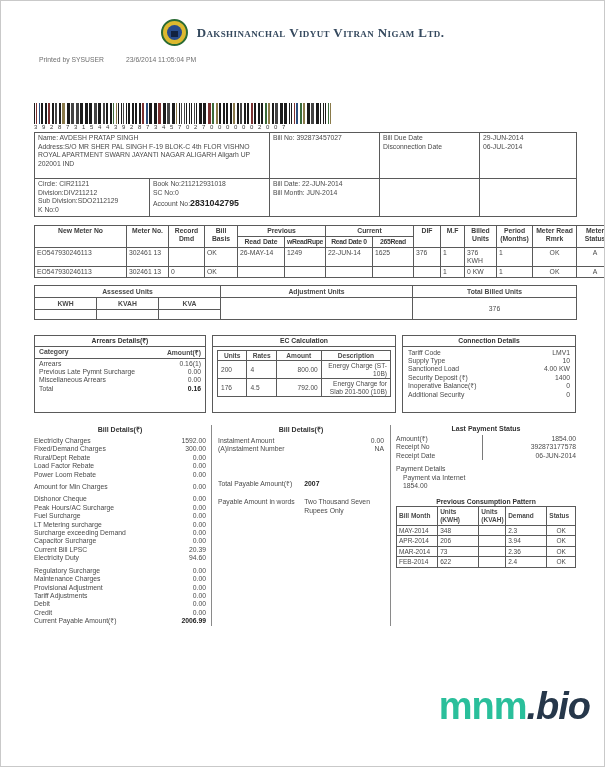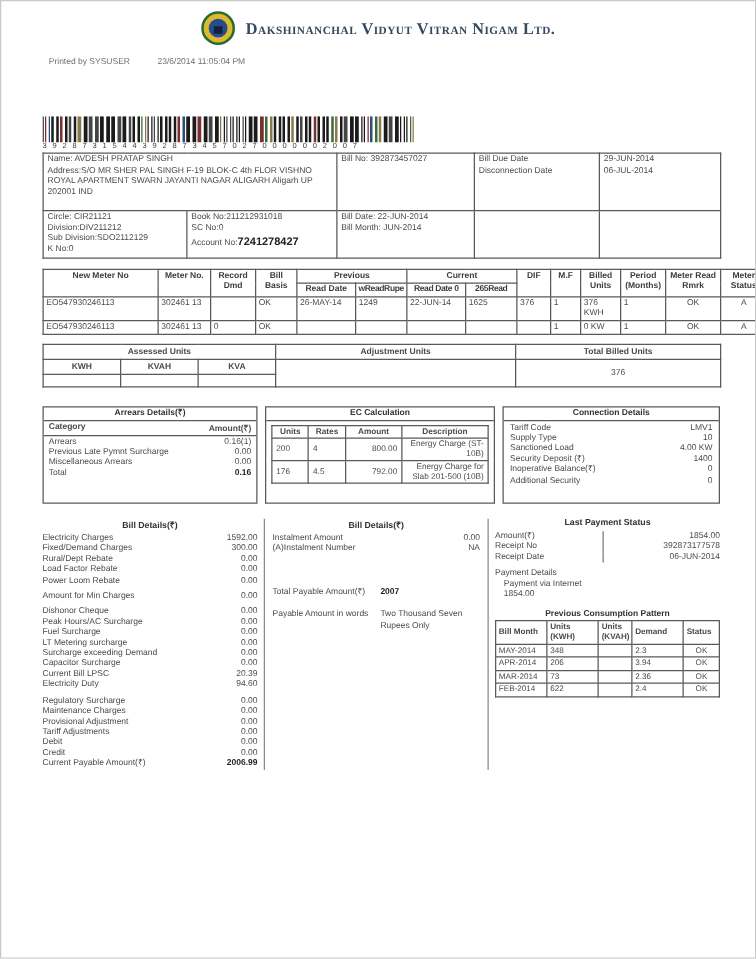--- a/index.html
+++ b/index.html
@@ -1,21 +1,21 @@
 <!DOCTYPE html>
 <html><head>
 <meta charset="utf-8">
 <style>
   * { margin:0; padding:0; box-sizing:border-box; }
   html,body { background:#fff; }
   body { font-family:"Liberation Sans", sans-serif; color:#4a4a4a; }
   .page { position:relative; width:605px; height:767px; border:1px solid #c9c9c9; background:#fff; overflow:hidden; }
 
   
-  .hdr { display:flex; align-items:center; justify-content:center; gap:9px; padding-top:8px; }
+  .hdr { display:flex; align-items:center; justify-content:center; gap:9px; padding-top:18px; }
   .logo { width:27px; height:27px; border-radius:50%; border:2px solid #2a6b34; background:#ddb92f; display:flex; align-items:center; justify-content:center; }
   .logo-inner { width:15px; height:15px; border-radius:50%; background:#274b8c; display:flex; align-items:flex-end; justify-content:center; }
   .logo-bldg { width:7px; height:6px; background:#12213f; margin-bottom:3px; }
   .company { font-family:"Liberation Serif", serif; font-variant:small-caps; font-weight:bold; font-size:13px; letter-spacing:.4px; color:#35495e; }
 
   .printed { display:flex; gap:22px; margin:10px 0 0 38px; font-size:6.8px; color:#6f6f6f; }
 
   
   .bc-wrap { margin:40px 0 0 33px; width:298px; }
   .bars { display:flex; align-items:stretch; height:21px; overflow:hidden; }
@@ -232,21 +232,21 @@
     <tr style="height:38px">
       <td>
         <div>Circle: CIR21121</div>
         <div>Division:DIV211212</div>
         <div>Sub Division:SDO2112129</div>
         <div>K No:0</div>
       </td>
       <td>
         <div>Book No:211212931018</div>
         <div>SC No:0</div>
-        <div style="margin-top:2px"><span>Account No:</span><span class="acct">7241278427</span></div>
+        <div style="margin-top:2px"><span>Account No:</span><span class="acct">2831042795</span></div>
       </td>
       <td>
         <div>Bill Date: 22-JUN-2014</div>
         <div>Bill Month: JUN-2014</div>
       </td>
       <td></td>
       <td></td>
     </tr>
   </tbody>
     </table>
@@ -639,14 +639,17 @@
                 <td></td>
                 <td>2.4</td>
                 <td>OK</td>
               </tr>
             </tbody>
         </table>
       </div>
     </div>
   </div>
 
+  <div class="wm">
+    <span class="p1" id="wm1" style="color: rgb(42, 191, 155);">mnm</span><span class="p2" id="wm2" style="color: rgb(38, 55, 74);">.bio</span>
+  </div>
 
 </div>
 
 </body></html>

